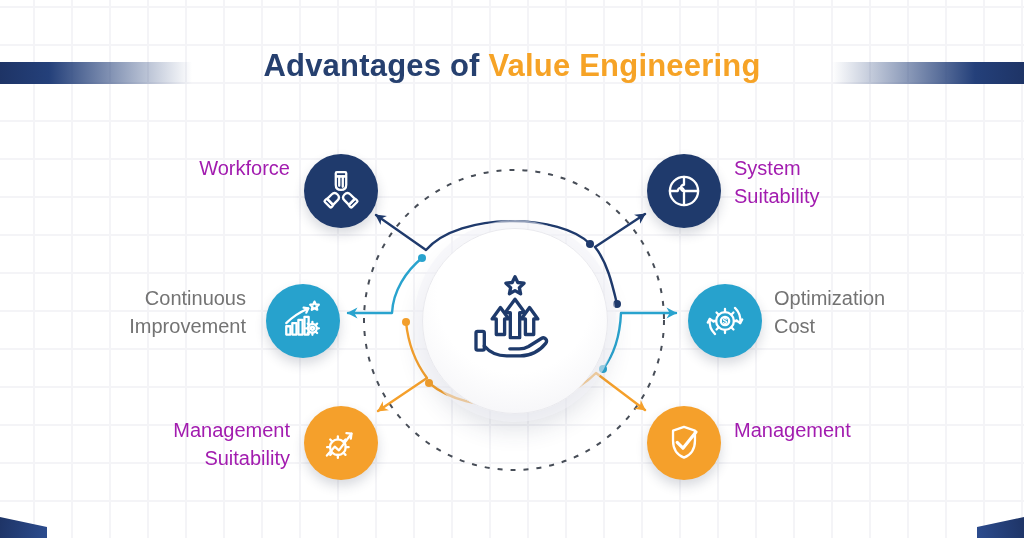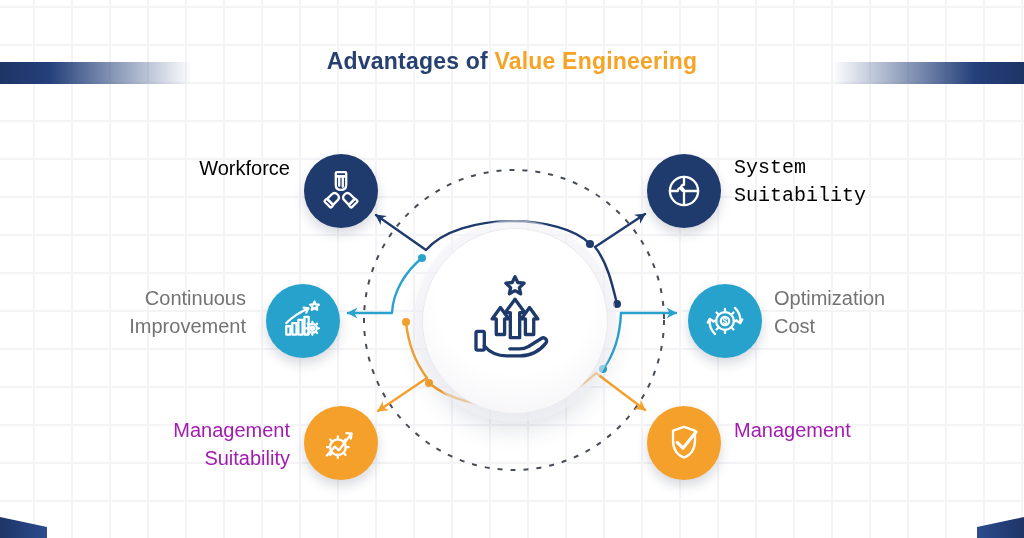--- a/index.html
+++ b/index.html
@@ -16,21 +16,21 @@
   .canvas{position:absolute;inset:0;}
   
   .bar{position:absolute;top:62px;height:22px;width:196px;}
   .bar.left{left:0;background:linear-gradient(90deg,#1e3466 0%,#24407a 25%,rgba(36,64,122,0) 98%);}
   .bar.right{right:0;background:linear-gradient(270deg,#1e3466 0%,#24407a 25%,rgba(36,64,122,0) 98%);}
   .wedge{position:absolute;bottom:0;height:21px;width:47px;}
   .wedge.left{left:0;background:linear-gradient(100deg,#1e3466,#2c4c8e);clip-path:polygon(0 0,100% 48%,100% 100%,0 100%);}
   .wedge.right{right:0;background:linear-gradient(260deg,#1e3466,#2c4c8e);clip-path:polygon(0 48%,100% 0,100% 100%,0 100%);}
   
   .title{position:absolute;top:48px;left:0;width:100%;text-align:center;
-         font-size:23px;font-weight:700;letter-spacing:.2px;}
+         font-size:31px;font-weight:700;letter-spacing:.2px;}
   .title .t-navy{color:#26406f;}
   .title .t-orange{color:#f6a326;}
   
   .links{position:absolute;left:0;top:0;}
   
   .center-circle{position:absolute;left:422px;top:228px;width:184px;height:184px;border-radius:50%;
     background:radial-gradient(circle at 50% 36%, #ffffff 52%, #f0f0f4 100%);
     border:1px solid #e9e9ee;
     box-shadow:0 0 0 8px rgba(243,243,247,.55), 0 14px 26px rgba(45,55,90,.16);
     display:flex;align-items:center;justify-content:center;}
@@ -46,25 +46,25 @@
   .b-workforce{left:304px;top:154px;}
   .b-system{left:647px;top:154px;}
   .b-continuous{left:266px;top:284px;}
   .b-cost{left:688px;top:284px;}
   .b-management{left:304px;top:406px;}
   .b-quality{left:647px;top:406px;}
   
   .lbl{position:absolute;width:192px;font-size:20px;line-height:28px;font-weight:400;}
   .lbl span{display:block;}
   .lbl.right-align{text-align:right;}
-  .c-navy{color:#000000;}
+  .c-navy{color:#a21caf;}
   .c-cyan{color:#737373;}
   .c-orange{color:#a21caf;}
   .l-workforce{left:98px;top:154px;}
-  .l-system{left:734px;top:154px;font-family:Liberation Mono, monospace;}
+  .l-system{left:734px;top:154px;}
   .l-continuous{left:54px;top:284px;}
   .l-cost{left:774px;top:284px;}
   .l-management{left:98px;top:416px;}
   .l-quality{left:734px;top:416px;}
   .stroke-icon{fill:none;stroke:#ffffff;stroke-width:2.2;stroke-linecap:round;stroke-linejoin:round;}
 </style>
 </head>
 <body>
 
 <div class="canvas">

